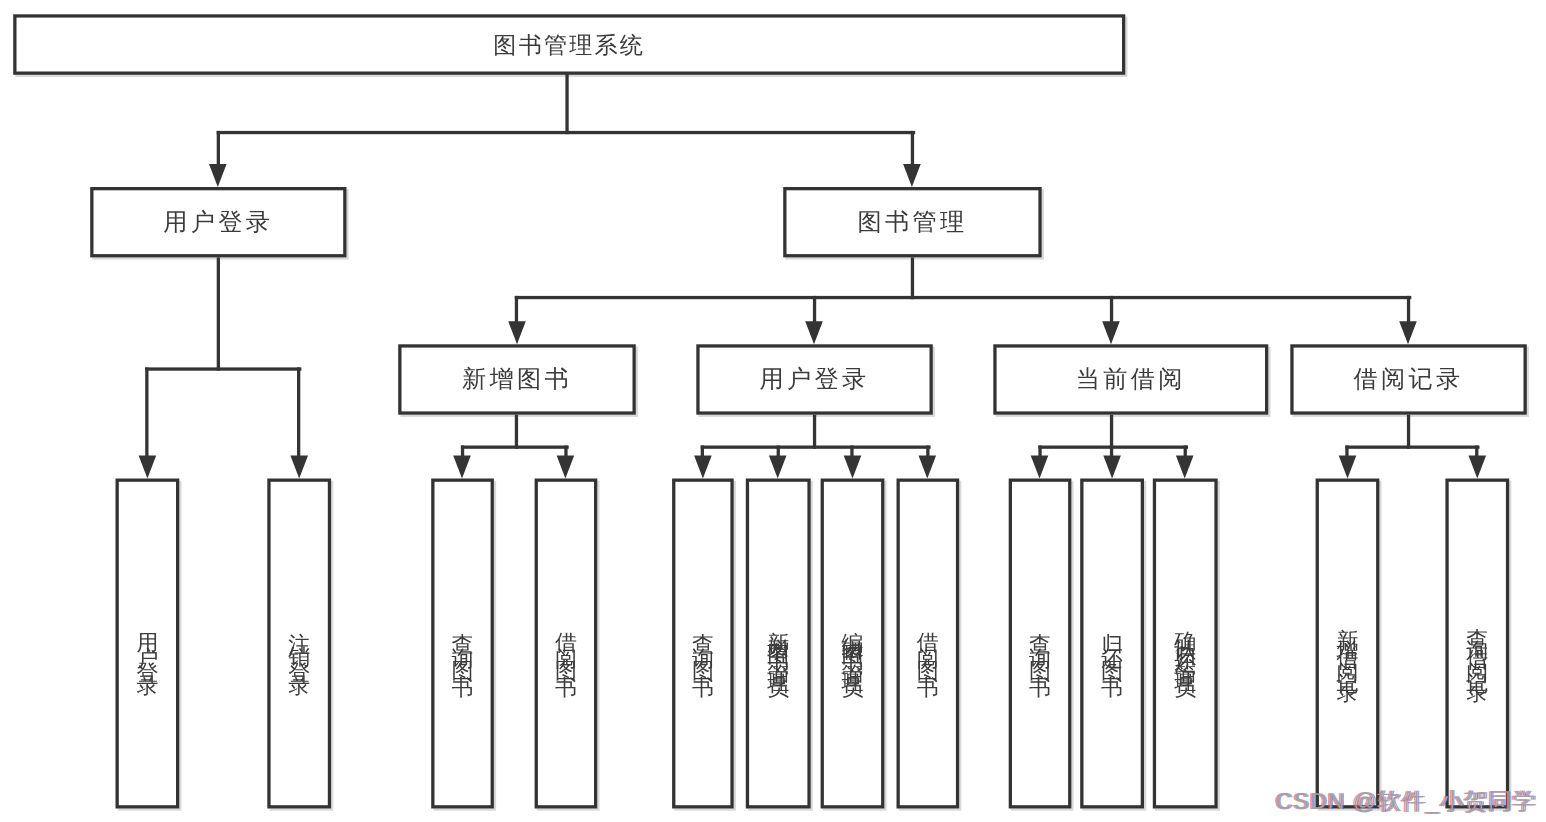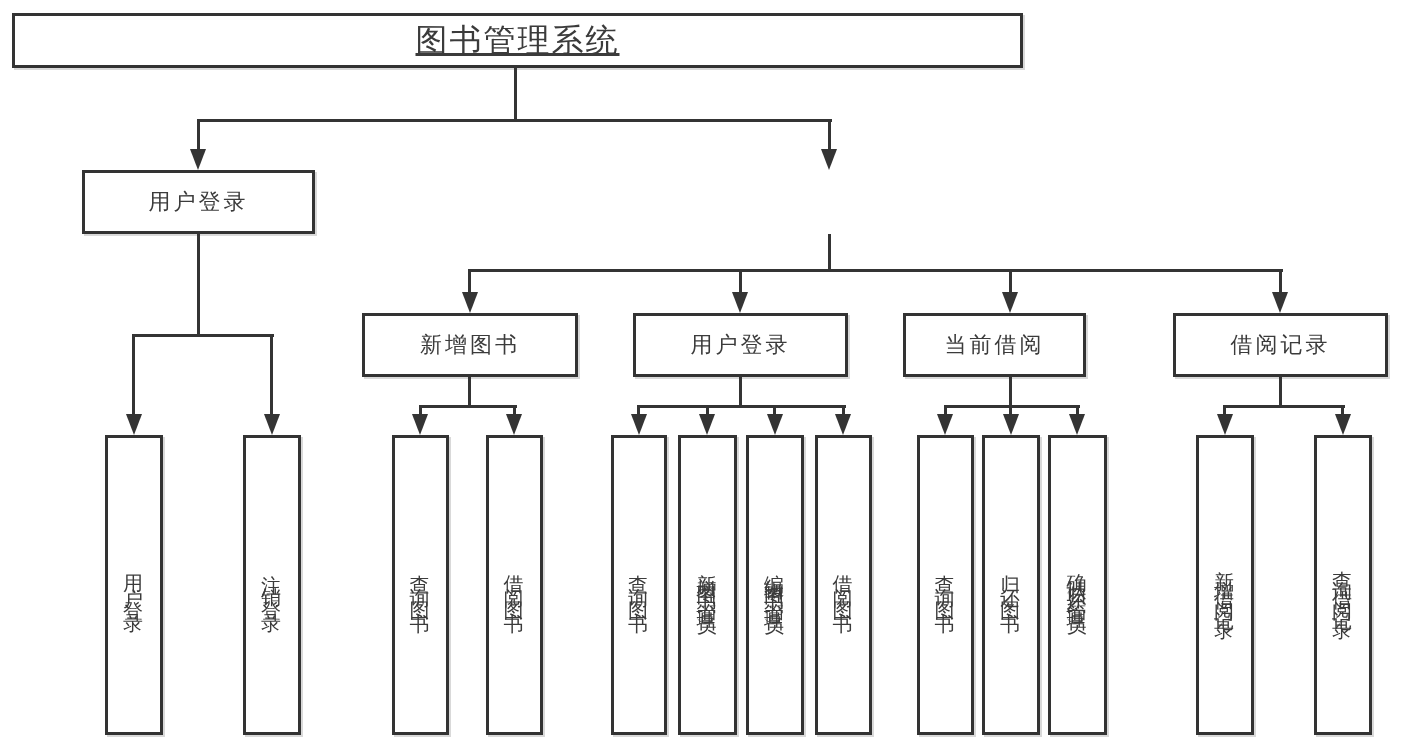--- a/index.html
+++ b/index.html
@@ -5,21 +5,21 @@
   html,body{margin:0;padding:0;background:#ffffff;}
   #canvas{
     position:relative;width:1405px;height:747px;background:#ffffff;overflow:hidden;
     font-family:"Liberation Sans","DejaVu Sans",sans-serif;
   }
   .box{
     position:absolute;box-sizing:border-box;border:3px solid #333333;background:#ffffff;
     display:flex;align-items:center;justify-content:center;color:#3b3b3b;
     box-shadow:2px 2px 0 rgba(120,120,120,0.28);
   }
-  .root-box{font-size:32px;letter-spacing:2px;text-decoration:underline;}
+  .root-box{font-size:21px;letter-spacing:2px;}
   .h-box{font-size:22px;letter-spacing:3px;}
   .v-box{writing-mode:vertical-rl;text-orientation:mixed;font-size:20px;}
   .ls13{letter-spacing:13px;}
   .ls10{letter-spacing:10px;}
   .ls6{letter-spacing:6px;}
   .vline,.hline{position:absolute;background:#343434;}
   .arrow{
     position:absolute;width:0;height:0;
     border-left:8px solid transparent;border-right:8px solid transparent;
     border-top:21px solid #343434;
@@ -38,20 +38,21 @@
   <div class="box root-box" style="left:12px;top:13px;width:1011px;height:55px;">图书管理系统</div>
 
   <div class="vline" style="left:514px;top:66px;width:3px;height:56px;"></div>
   <div class="hline" style="left:197px;top:119px;width:635px;height:3px;"></div>
   <div class="vline" style="left:197px;top:119px;width:3px;height:33px;"></div>
   <div class="arrow" style="left:190px;top:149px;"></div>
   <div class="vline" style="left:828px;top:119px;width:3px;height:33px;"></div>
   <div class="arrow" style="left:821px;top:149px;"></div>
 
   <div class="box h-box" style="left:82px;top:170px;width:233px;height:64px;">用户登录</div>
+  <div class="box h-box" style="left:712px;top:170px;width:235px;height:64px;">图书管理</div>
 
   <div class="vline" style="left:197px;top:234px;width:3px;height:103px;"></div>
   <div class="hline" style="left:132px;top:334px;width:142px;height:3px;"></div>
   <div class="vline" style="left:132px;top:334px;width:3px;height:82px;"></div>
   <div class="arrow" style="left:126px;top:414px;"></div>
   <div class="vline" style="left:270px;top:334px;width:3px;height:82px;"></div>
   <div class="arrow" style="left:264px;top:414px;"></div>
 
   <div class="vline" style="left:828px;top:234px;width:3px;height:38px;"></div>
   <div class="hline" style="left:468px;top:269px;width:815px;height:3px;"></div>
@@ -59,21 +60,21 @@
   <div class="arrow" style="left:462px;top:292px;"></div>
   <div class="vline" style="left:739px;top:269px;width:3px;height:25px;"></div>
   <div class="arrow" style="left:732px;top:292px;"></div>
   <div class="vline" style="left:1009px;top:269px;width:3px;height:25px;"></div>
   <div class="arrow" style="left:1002px;top:292px;"></div>
   <div class="vline" style="left:1279px;top:269px;width:3px;height:25px;"></div>
   <div class="arrow" style="left:1272px;top:292px;"></div>
 
   <div class="box h-box" style="left:362px;top:313px;width:216px;height:64px;">新增图书</div>
   <div class="box h-box" style="left:633px;top:313px;width:215px;height:64px;">用户登录</div>
-  <div class="box h-box" style="left:903px;top:313px;width:183px;height:64px;">当前借阅</div>
+  <div class="box h-box" style="left:903px;top:313px;width:250px;height:64px;">当前借阅</div>
   <div class="box h-box" style="left:1173px;top:313px;width:215px;height:64px;">借阅记录</div>
 
   <div class="vline" style="left:468px;top:377px;width:3px;height:31px;"></div>
   <div class="hline" style="left:419px;top:405px;width:98px;height:3px;"></div>
   <div class="vline" style="left:419px;top:405px;width:3px;height:11px;"></div>
   <div class="arrow" style="left:412px;top:414px;"></div>
   <div class="vline" style="left:513px;top:405px;width:3px;height:11px;"></div>
   <div class="arrow" style="left:506px;top:414px;"></div>
 
   <div class="vline" style="left:739px;top:377px;width:3px;height:31px;"></div>
@@ -114,14 +115,15 @@
   <div class="box v-box ls6" style="left:746px;top:435px;width:58px;height:300px;">编辑图书（管理员）</div>
   <div class="box v-box ls13" style="left:815px;top:435px;width:57px;height:300px;">借阅图书</div>
 
   <div class="box v-box ls13" style="left:917px;top:435px;width:57px;height:300px;">查询图书</div>
   <div class="box v-box ls13" style="left:982px;top:435px;width:58px;height:300px;">归还图书</div>
   <div class="box v-box ls6" style="left:1048px;top:435px;width:59px;height:300px;">确认归还（管理员）</div>
 
   <div class="box v-box ls10" style="left:1196px;top:435px;width:58px;height:300px;">新增借阅记录</div>
   <div class="box v-box ls10" style="left:1314px;top:435px;width:58px;height:300px;">查询借阅记录</div>
 
+  <div class="watermark">CSDN @软件_小贺同学</div>
 
 </div>
 
 </body></html>

